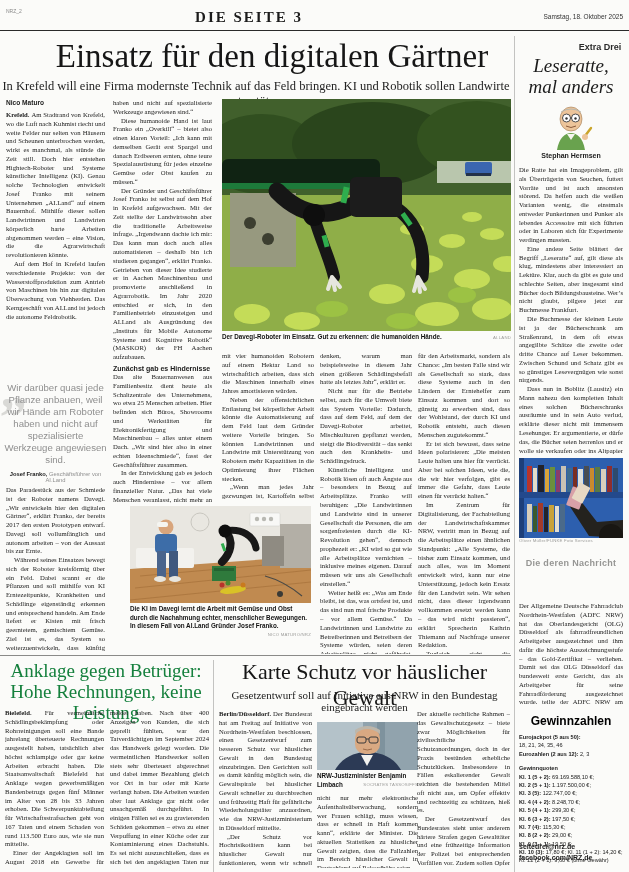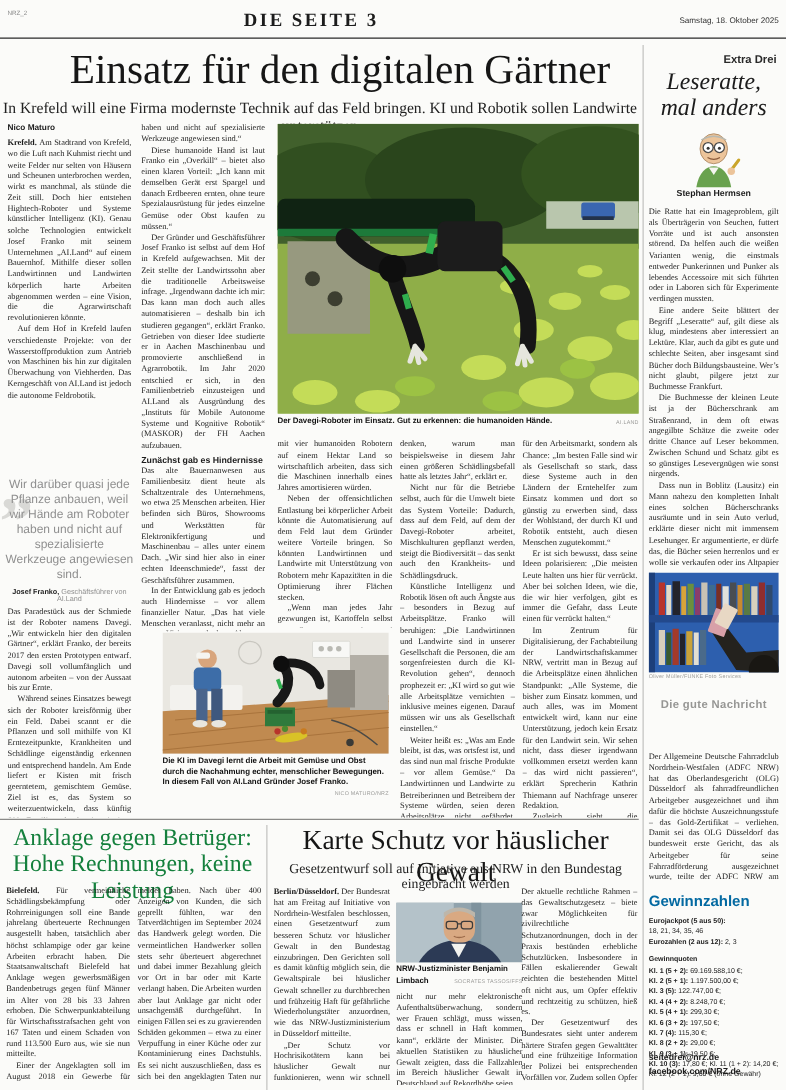--- a/index.html
+++ b/index.html
@@ -37,21 +37,21 @@
   .photo svg{display:block;}
   .cap{font:700 6.3px "Liberation Sans",sans-serif;line-height:1.35;color:#111;margin-top:2px;}
   .credit{font:400 4.3px "Liberation Sans",sans-serif;color:#9c9c9a;letter-spacing:.2px;}
   .cap .credit{float:right;margin-top:1.5px;}
   
   .sb-kicker{font:700 9px "Liberation Sans",sans-serif;text-align:center;color:#2a2a2a;}
   .sb-title{font:400 19px "Liberation Serif",serif;font-style:italic;text-align:center;line-height:1.08;margin:0;}
   .sb-author{font:700 7px "Liberation Sans",sans-serif;text-align:center;}
   .gn-kicker{font:700 9px "Liberation Sans",sans-serif;text-align:center;color:#969694;letter-spacing:.3px;}
   .gn-head{font:700 10.5px "Liberation Sans",sans-serif;line-height:1.12;margin:0;color:#111;}
-  .lotto-title{font:700 12px "Liberation Sans",sans-serif;text-align:left;color:#0369a1;}
+  .lotto-title{font:700 12px "Liberation Sans",sans-serif;text-align:center;color:#000000;}
   .lotto{font:400 5.6px "Liberation Sans",sans-serif;line-height:1.5;color:#222;}
   .lotto p{margin:0;}
   .lotto b{font-weight:700;}
   .lotto .gap{margin-top:6px;}
   .sb-footer{font:700 7px "Liberation Sans",sans-serif;line-height:1.5;}
 </style>
 </head>
 <body>
 
 <div class="page">
@@ -310,21 +310,21 @@
         <rect x="41" y="46" width="5" height="28" fill="#4a6a8a"></rect>
       </g>
       <path d="M104,80 L70,78 L48,44 L58,38 L78,64 L104,62 Z" fill="#24221e"></path>
       <rect x="50" y="30" width="14" height="20" rx="1" fill="#d8a0a8" transform="rotate(20 57 40)"></rect>
       <rect x="56" y="26" width="12" height="18" rx="1" fill="#e8d8c4" transform="rotate(28 62 35)"></rect>
       <circle cx="92" cy="78" r="12" fill="#191713"></circle>
     </svg>
     <figcaption class="credit">Oliver Müller/FUNKE Foto Services</figcaption>
   </figure>
 
-  <div class="abs gn-kicker" style="left:519px;top:558px;width:104px;">Die gute Nachricht</div>
+  <div class="abs gn-kicker" style="left:519px;top:558px;width:104px;">Die deren Nachricht</div>
   <div class="abs body-text" style="left:519px;top:602px;width:104px;height:102px;">
       <p>Der Allgemeine Deutsche Fahrradclub Nordrhein-Westfalen (ADFC NRW) hat das Oberlandesgericht (OLG) Düsseldorf als fahrradfreundlichen Arbeitgeber ausgezeichnet und ihm dafür die höchste Auszeichnungsstufe – das Gold-Zertifikat – verliehen. Damit sei das OLG Düsseldorf das bundesweit erste Gericht, das als Arbeitgeber für seine Fahrradförderung ausgezeichnet wurde, teilte der ADFC NRW am Freitag mit. dpa</p>
     </div>
 
   <div class="abs lotto-title" style="left:519px;top:714px;width:104px;">Gewinnzahlen</div>
   <div class="abs lotto" style="left:519px;top:733px;width:104px;height:100px;">
       <p><b>Eurojackpot (5 aus 50): </b></p>
       <p>18, 21, 34, 35, 46</p>
       <p><b>Eurozahlen (2 aus 12): </b>2, 3</p>
       <p class="gap"><b>Gewinnquoten </b></p>

